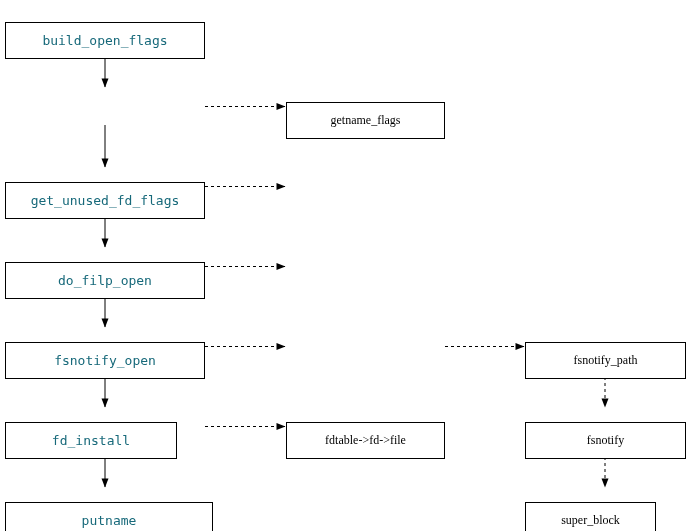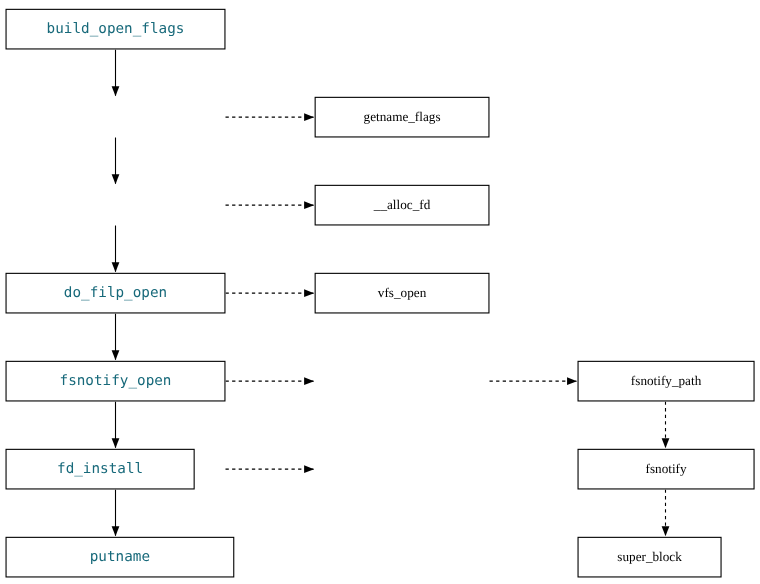--- a/index.html
+++ b/index.html
@@ -18,20 +18,21 @@
   }
   #edges{position:absolute;left:0;top:0;width:691px;height:531px;}
   .node{
     position:absolute;
     box-sizing:border-box;
     border:1px solid var(--border);
     background:var(--bg);
     display:flex;align-items:center;justify-content:center;
     text-align:center;
     white-space:nowrap;
+    margin-top:14px;
   }
   .node.main span{
     font-family:"DejaVu Sans Mono","Liberation Mono",monospace;
     font-size:13px;
     color:var(--main-text);
   }
   .node.side span{
     font-family:Liberation Serif, serif;
     font-size:12px;
     color:var(--side-text);
@@ -65,41 +66,41 @@
     <line class="edge-dashed" x1="205" y1="426.5" x2="285" y2="426.5" marker-end="url(#ah)"></line>
     <line class="edge-dashed" x1="445" y1="346.5" x2="524" y2="346.5" marker-end="url(#ah)"></line>
 
     <line class="edge-dashed" x1="605" y1="365" x2="605" y2="407" marker-end="url(#ah)"></line>
     <line class="edge-dashed" x1="605" y1="445" x2="605" y2="487" marker-end="url(#ah)"></line>
   </svg>
 
   <div class="node main" style="left:5px;top:8px;width:200px;height:37px">
       <span>build_open_flags</span>
     </div>
+  <div class="node main" style="left:5px;top:168px;width:200px;height:37px">
+      <span>get_unused_fd_flags</span>
+    </div>
   <div class="node main" style="left:5px;top:248px;width:200px;height:37px">
       <span>do_filp_open</span>
     </div>
   <div class="node main" style="left:5px;top:328px;width:200px;height:37px">
       <span>fsnotify_open</span>
     </div>
   <div class="node main" style="left:5px;top:408px;width:172px;height:37px">
       <span>fd_install</span>
     </div>
   <div class="node main" style="left:5px;top:488px;width:208px;height:37px">
       <span>putname</span>
     </div>
 
   <div class="node side" style="left:286px;top:88px;width:159px;height:37px">
       <span>getname_flags</span>
     </div>
-  <div class="node side" style="left:286px;top:168px;width:159px;height:37px">
-      <span>__alloc_fd</span>
-    </div>
-  <div class="node side" style="left:286px;top:248px;width:159px;height:37px">
-      <span>vfs_open</span>
+  <div class="node side" style="left:286px;top:408px;width:159px;height:37px">
+      <span>fdtable-&gt;fd-&gt;file</span>
     </div>
 
   <div class="node side" style="left:525px;top:328px;width:161px;height:37px">
       <span>fsnotify_path</span>
     </div>
   <div class="node side" style="left:525px;top:408px;width:161px;height:37px">
       <span>fsnotify</span>
     </div>
   <div class="node side" style="left:525px;top:488px;width:131px;height:37px">
       <span>super_block</span>

